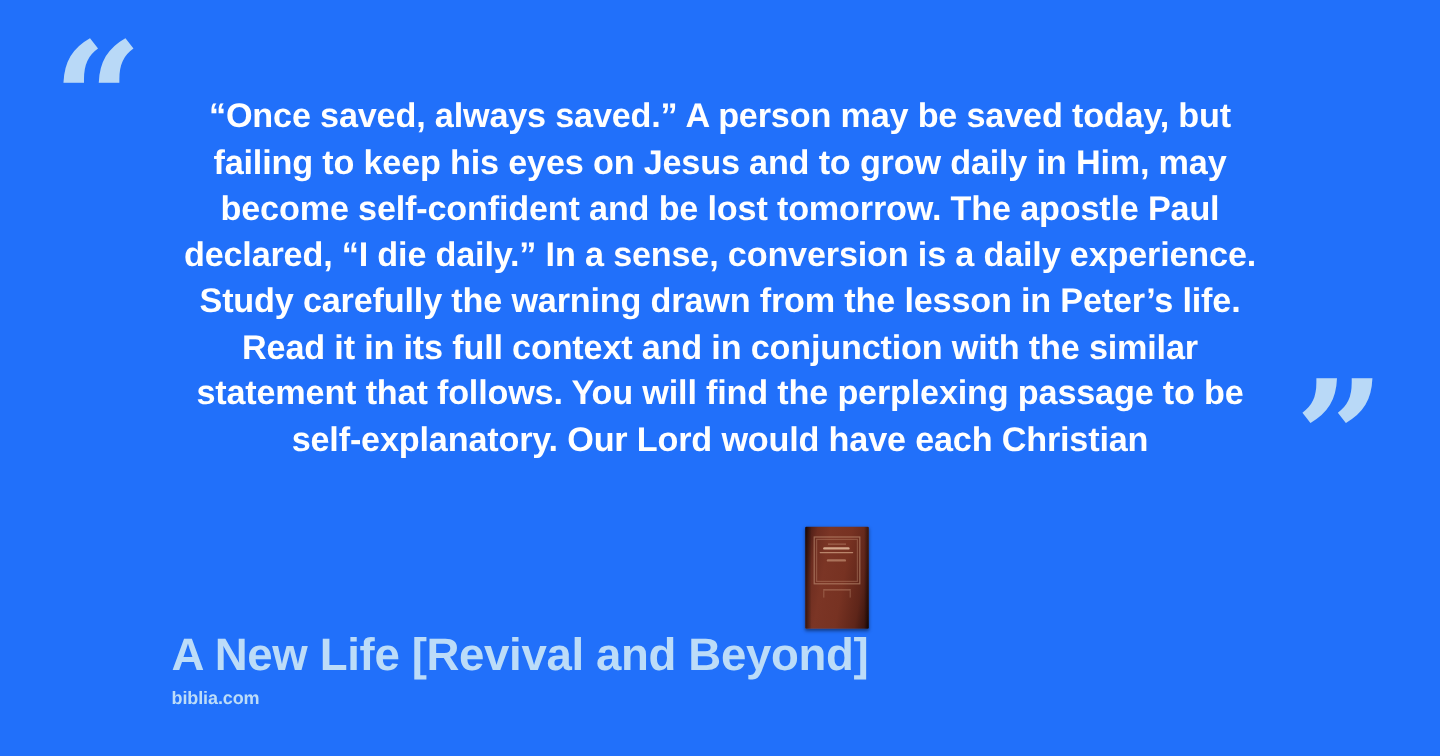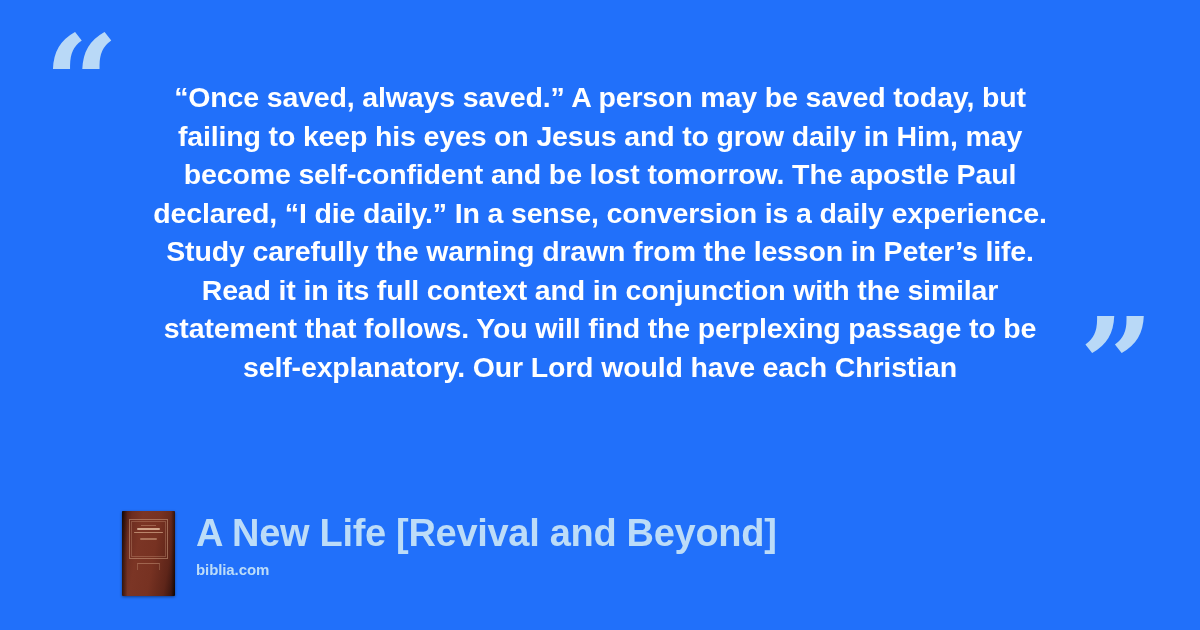--- a/index.html
+++ b/index.html
@@ -61,22 +61,22 @@
     margin: 0;
     white-space: pre-line;
   }
 
   
   #footer {
     position: absolute;
     left: 122px;
     bottom: 34px;
     display: flex;
-    flex-direction: row;
-    align-items: flex-start;
+    flex-direction: column;
+    align-items: flex-end;
   }
 
   
   #book-cover {
     position: relative;
     width: 53px;
     height: 85px;
     flex: 0 0 auto;
     background:
       linear-gradient(100deg,

